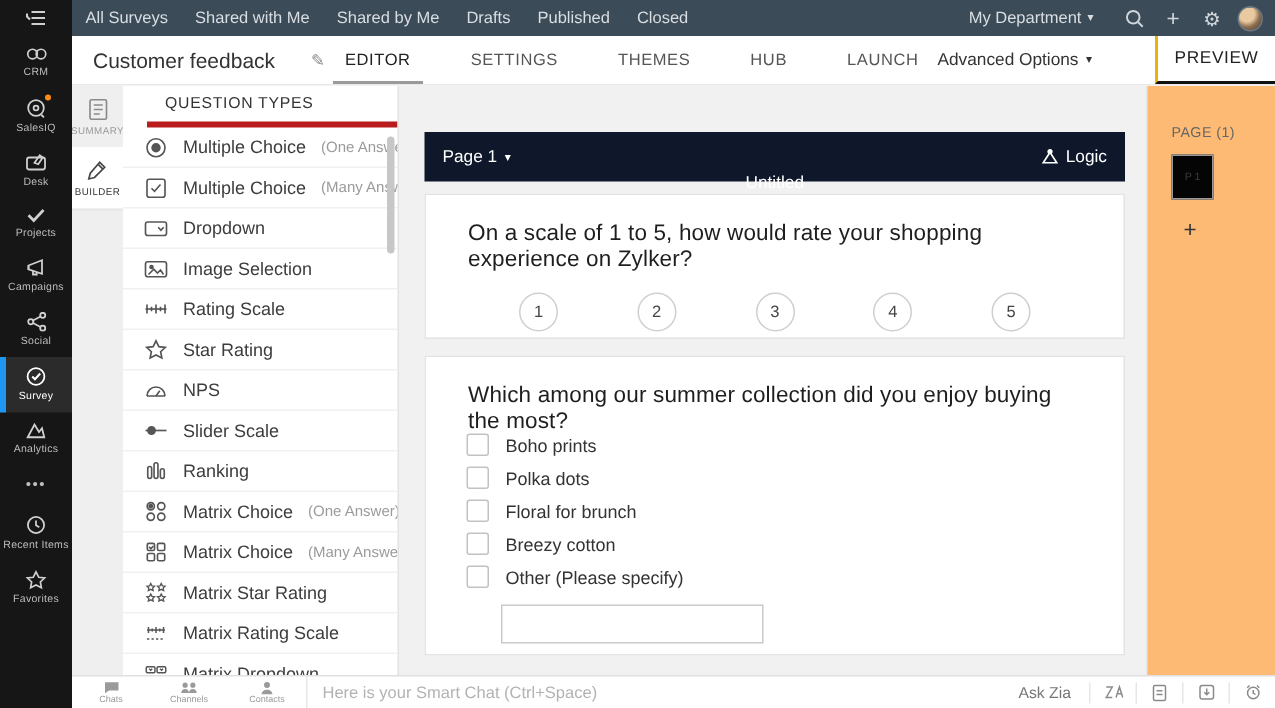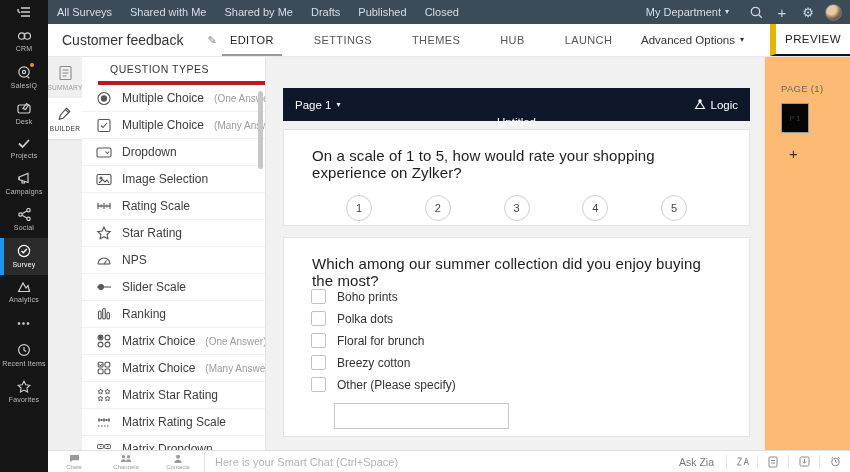--- a/index.html
+++ b/index.html
@@ -31,22 +31,22 @@
 
   
   .header { position:absolute; left:48px; top:24px; right:0; height:33px; background:#fff; border-bottom:1px solid #e8e8e8; display:flex; align-items:center; z-index:19; }
   .title-wrap { display:flex; align-items:center; gap:24px; padding-left:14px; width:166px; }
   .title { font-size:14px; color:#333; white-space:nowrap; }
   .pencil { color:#888; font-size:11px; cursor:pointer; }
   .tabs { display:flex; align-items:center; gap:36px; margin-left:14px; }
   .tab { position:relative; font-size:11px; letter-spacing:.4px; color:#555; cursor:pointer; padding:10px 2px; }
   .tab.active { color:#222; }
   .tab.active::after { content:""; position:absolute; left:-6px; right:-6px; bottom:0; height:2px; background:#9a9a9a; }
-  .adv { display:flex; align-items:center; gap:5px; font-size:11.5px; color:#333; cursor:pointer; margin-left:auto; margin-right:26px; white-space:nowrap; }
-  .preview-btn { width:80px; align-self:stretch; display:flex; align-items:center; justify-content:center; font-size:11.5px; color:#222; letter-spacing:.4px; border-left:6px solid #eab308; border-bottom:2px solid #111; cursor:pointer; }
+  .adv { display:flex; align-items:center; gap:5px; font-size:11.5px; color:#333; cursor:pointer; margin-left:auto; margin-right:42px; white-space:nowrap; }
+  .preview-btn { width:80px; align-self:stretch; display:flex; align-items:center; justify-content:center; font-size:11.5px; color:#222; letter-spacing:.4px; border-left:2px solid #eab308; border-bottom:2px solid #111; cursor:pointer; }
 
   
   .content { position:absolute; left:48px; top:57px; right:0; bottom:22px; display:flex; overflow:hidden; }
 
   
   .strip { width:34px; background:#efefef; display:flex; flex-direction:column; }
   .strip-tab { display:flex; flex-direction:column; align-items:center; padding:8px 0 7px; cursor:pointer; gap:3px; }
   .strip-tab .lbl { font-size:6.5px; letter-spacing:.3px; color:#9a9a9a; }
   .strip-tab svg { stroke:#8a8a8a; }
   .strip-tab.active { background:#ffffff; box-shadow:0 1px 2px rgba(0,0,0,.08); }

